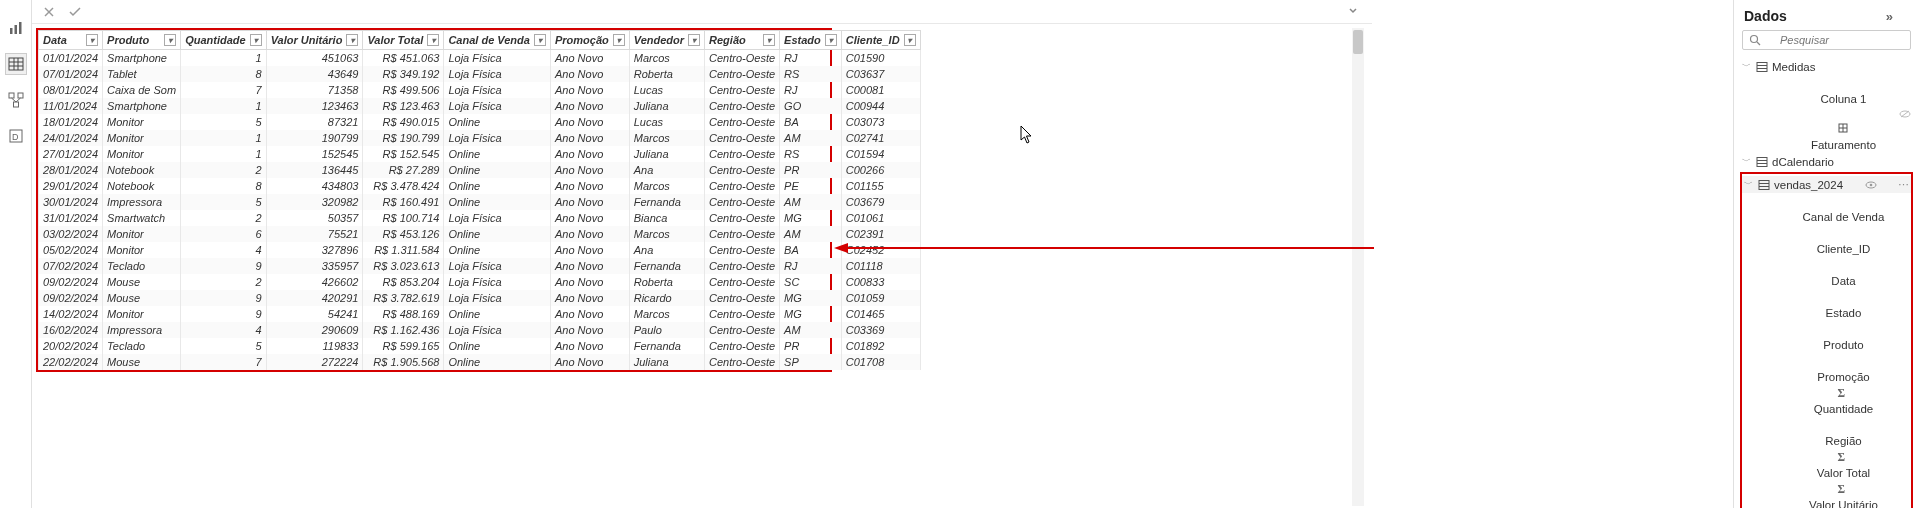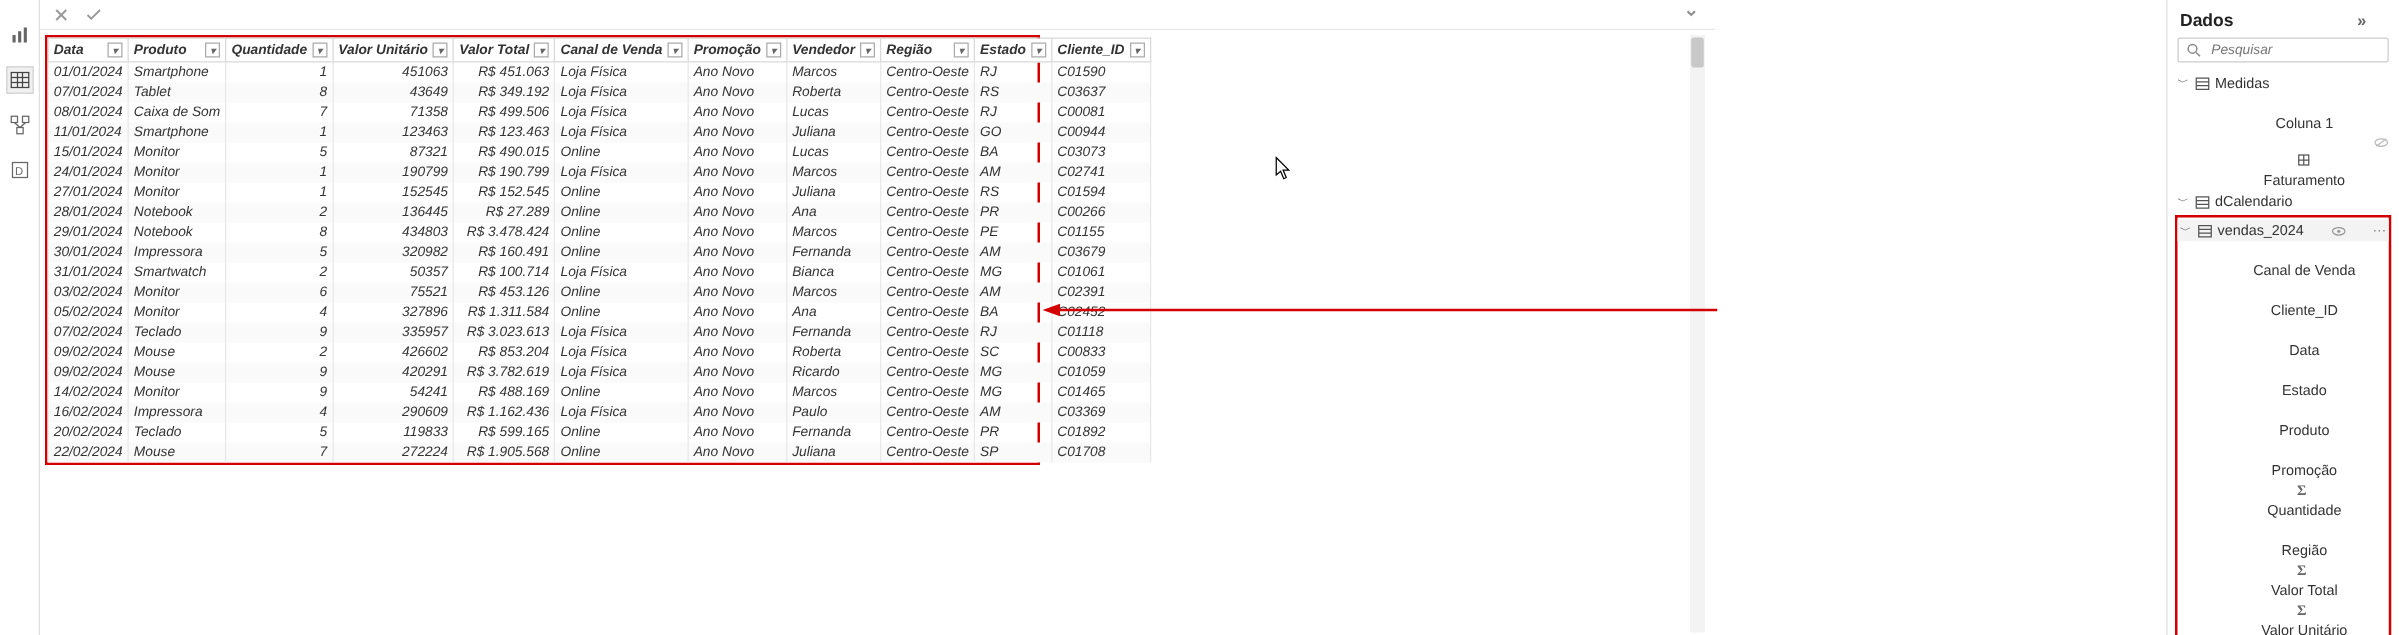--- a/index.html
+++ b/index.html
@@ -35,21 +35,21 @@
     .red-arrow svg polygon { fill: #d40000; }
     
     
     .cursor { position: absolute; left: 1020px; top: 125px; width: 14px; height: 20px; pointer-events: none; }
     
     
     .dados-pane { position: absolute; right: 0; top: 0; width: 186px; height: 508px; border-left: 1px solid #e0e0e0; background: #fff; display: flex; flex-direction: column; }
     .dados-header { display: flex; align-items: center; justify-content: space-between; padding: 8px 26px 6px 10px; font-size: 14px; font-weight: 600; color: #222; }
     .dados-header .chev { font-size: 13px; color: #666; cursor: pointer; }
     .search-wrap { padding: 0 8px 6px 8px; }
-    .search-box { display: flex; align-items: flex-end; border: 1px solid #ccc; border-radius: 2px; padding: 3px 6px; gap: 8px; }
+    .search-box { display: flex; align-items: flex-end; border: 1px solid #ccc; border-radius: 2px; padding: 3px 6px; gap: 19px; }
     .search-box input { border: none; outline: none; font-size: 11px; flex: 1; font-style: italic; color: #888; background: transparent; }
     .search-box .sicon { color: #888; font-size: 12px; }
     
     .tree { padding: 2px 6px; font-size: 11.5px; color: #333; }
     .tree .node { display: flex; align-items: center; gap: 4px; padding: 2px 2px; cursor: pointer; white-space: nowrap; }
     .tree .caret { width: 10px; font-size: 9px; color: #666; }
     .tree .tblicon { width: 12px; height: 12px; display: inline-block; }
     .tree .fldicon { width: 12px; height: 12px; display: inline-block; color: #666; }
     .tree .indent2 { padding-left: 36px; flex-direction: column; }
     .tree .hidden-eye { margin-left: auto; color: #aaa; font-size: 11px; }
@@ -235,21 +235,21 @@
           <td class="num">123463</td>
           <td class="num">R$ 123.463</td>
           <td>Loja Física</td>
           <td>Ano Novo</td>
           <td>Juliana</td>
           <td>Centro-Oeste</td>
           <td>GO</td>
           <td>C00944</td>
         </tr>
         <tr>
-          <td>15/01/2024</td>
+          <td>18/01/2024</td>
           <td>Monitor</td>
           <td class="num">5</td>
           <td class="num">87321</td>
           <td class="num">R$ 490.015</td>
           <td>Online</td>
           <td>Ano Novo</td>
           <td>Lucas</td>
           <td>Centro-Oeste</td>
           <td>BA</td>
           <td>C03073</td>

